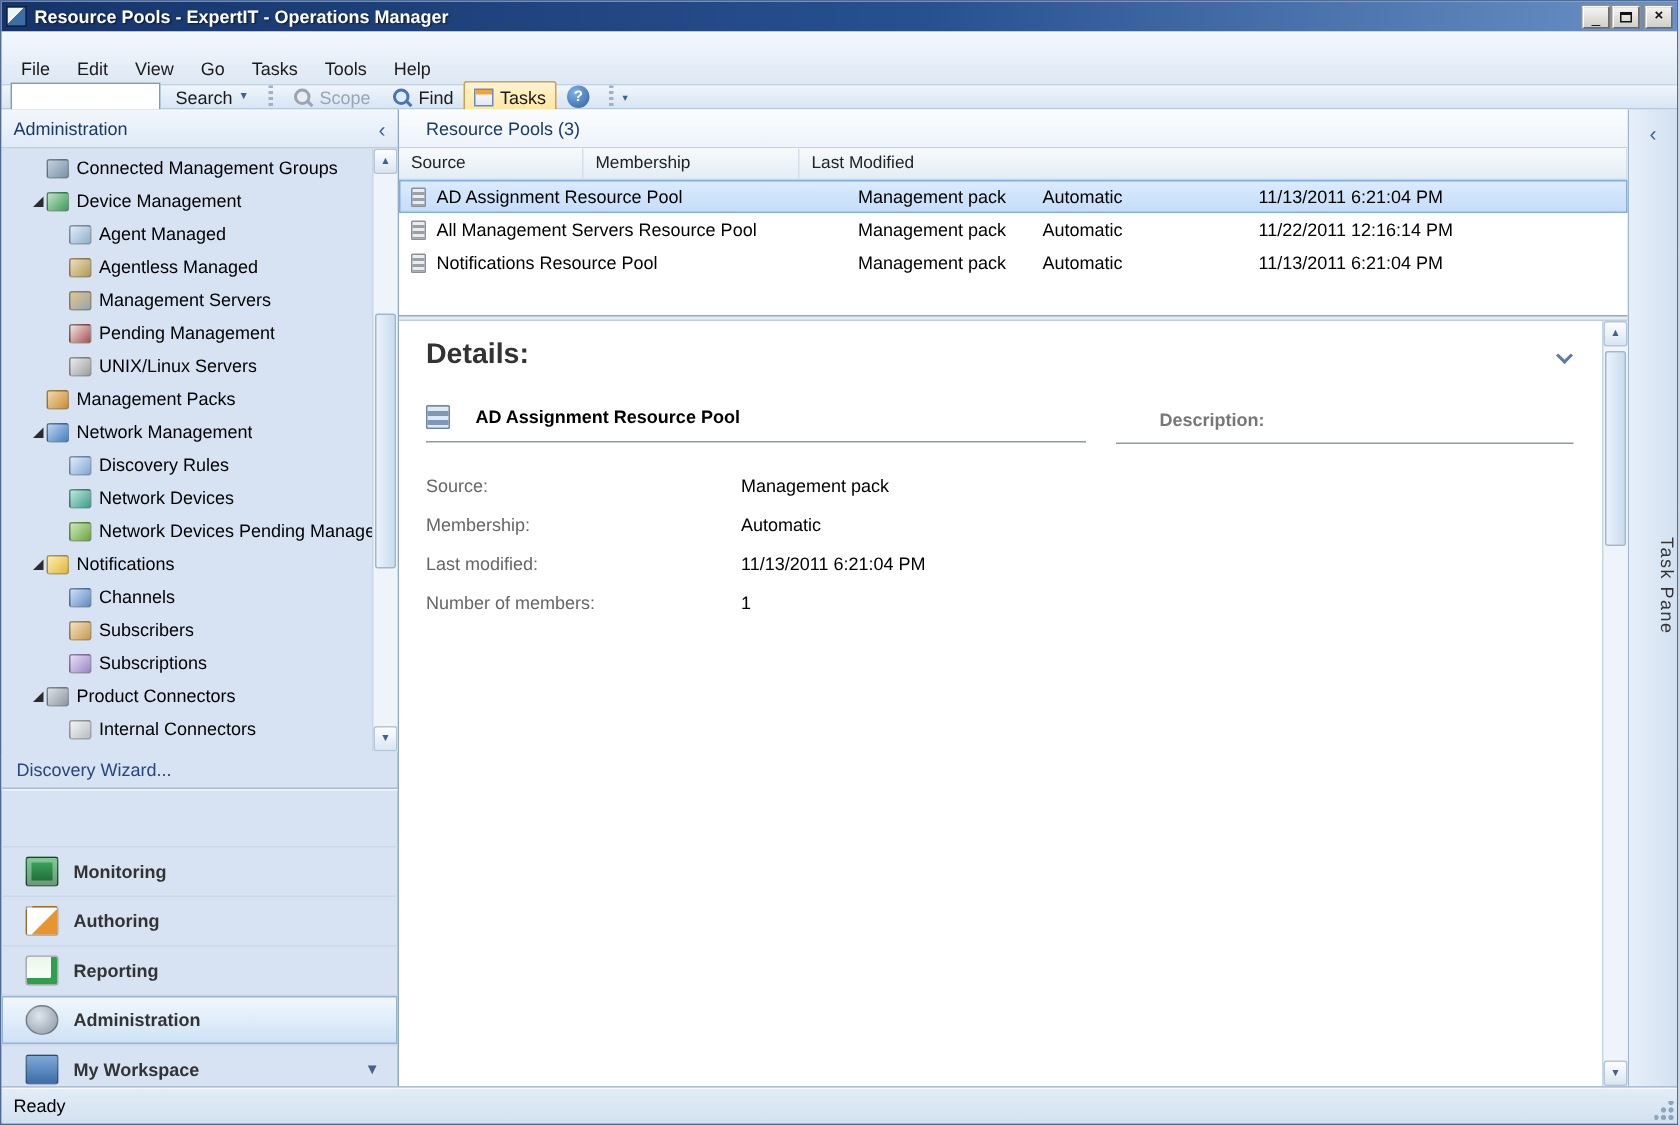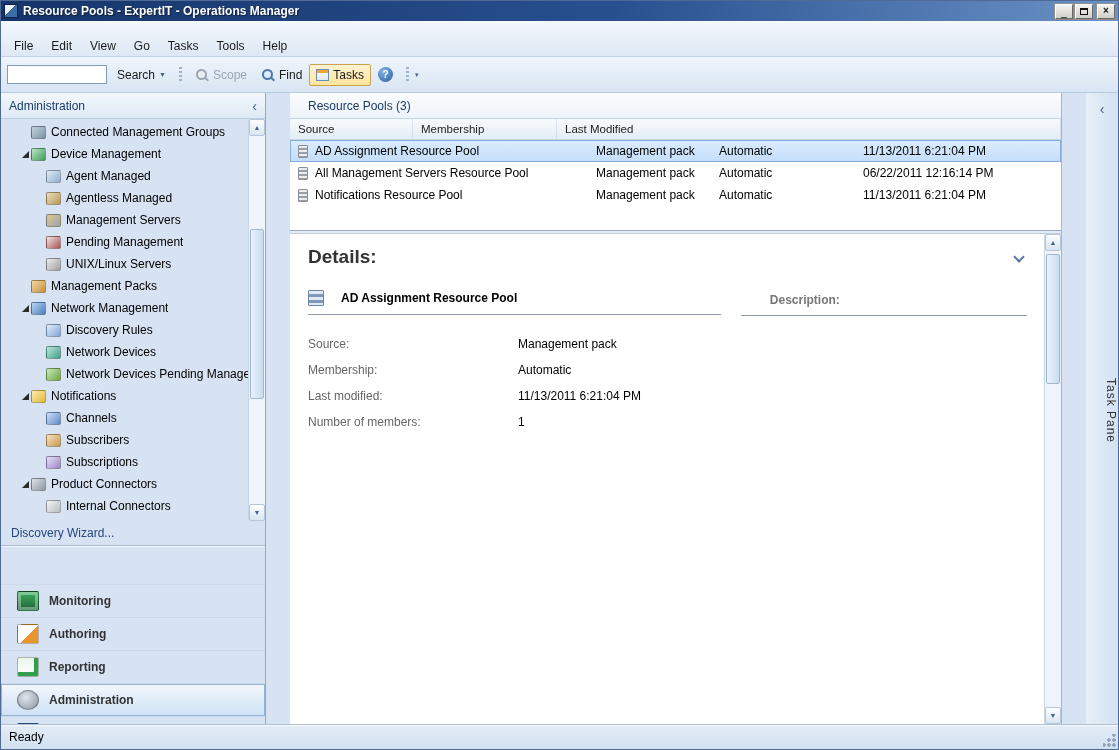--- a/index.html
+++ b/index.html
@@ -13,38 +13,38 @@
   .wbtn { width:18px; height:15px; margin-left:2px; background:linear-gradient(#f4f3ef,#cfcec7); border:1px solid #fff; border-right-color:#6a6a6a; border-bottom-color:#6a6a6a; box-shadow:0 0 0 1px #8f8f8f; display:inline-flex; align-items:flex-end; justify-content:center; color:#111; font-size:10px; line-height:10px; cursor:default; }
   .wbtn.max { align-items:center; }
   .max-glyph { width:8px; height:7px; border:1px solid #111; border-top-width:2px; display:inline-block; }
   .wbtn.close { align-items:center; font-weight:bold; margin-left:4px; }
 
   
   .menubar { height:36px; background:linear-gradient(#f4f8fd,#dde8f4); border-bottom:1px solid #c3d3e5; display:flex; align-items:flex-end; padding-left:4px; flex:0 0 auto; }
   .menu-item { padding:3px 9px; color:#1a1a1a; }
 
   
-  .toolbar { height:36px; background:linear-gradient(#eff5fb,#d8e5f3); border-bottom:1px solid #b7c9dd; display:flex; align-items:center; padding:0 6px; flex:0 0 auto; }
+  .toolbar { height:16px; background:linear-gradient(#eff5fb,#d8e5f3); border-bottom:1px solid #b7c9dd; display:flex; align-items:center; padding:0 6px; flex:0 0 auto; }
   .search-input { width:100px; height:19px; border:1px solid #7f9db9; padding:1px 4px; font-size:12px; font-family:inherit; background:#fff; margin-right:3px; }
   .tbtn { display:inline-flex; align-items:center; gap:4px; padding:3px 6px; border:1px solid transparent; border-radius:2px; color:#1a1a1a; white-space:nowrap; }
   .tbtn.disabled { color:#9aa5b3; }
   .tbtn.toggled { background:linear-gradient(#fff4d2,#ffe49c); border-color:#cfa24a; }
   .caret { font-size:7px; color:#44618c; }
   .grip { width:3px; height:16px; margin:0 6px; background:repeating-linear-gradient(to bottom,#9fb2ca 0 2px,transparent 2px 4px); }
   .mag { position:relative; width:14px; height:14px; display:inline-block; }
   .mag::before { content:""; position:absolute; left:1px; top:1px; width:7px; height:7px; border:2px solid #4a76ad; border-radius:50%; background:#dcecfa; }
   .mag::after { content:""; position:absolute; width:5px; height:2px; background:#4a76ad; transform:rotate(45deg); left:9px; top:10px; }
   .mag.gray::before { border-color:#9aa5b1; background:#e9edf1; }
   .mag.gray::after { background:#9aa5b1; }
   .tasks-ic { width:13px; height:12px; border:1px solid #6b8db5; background:linear-gradient(#fff,#dce9f6); position:relative; display:inline-block; }
   .tasks-ic::before { content:""; position:absolute; left:0; right:0; top:0; height:3px; background:#f0a23c; }
   .help-ic { width:15px; height:15px; border-radius:50%; background:radial-gradient(circle at 35% 30%,#7fb2e8,#2d5f9e); color:#fff; font-weight:bold; font-size:10px; display:inline-flex; align-items:center; justify-content:center; }
 
   
-  .main { flex:1; display:flex; min-height:0;gap:24px; }
+  .main { flex:1; display:flex; min-height:0; }
 
   
   .sidebar { width:265px; flex:0 0 265px; background:#d7e3f2; border-right:1px solid #8fa8c8; display:flex; flex-direction:column; min-height:0; }
   .pane-header { height:26px; flex:0 0 26px; background:linear-gradient(#f2f7fc,#dfeaf6); border-bottom:1px solid #bccde0; color:#1a3a68; display:flex; align-items:center; justify-content:space-between; padding:0 8px; }
   .chev-left { color:#44618c; font-size:14px; line-height:12px; }
   .tree { flex:0 0 402px; position:relative; overflow:hidden; padding-top:2px; background:#d7e3f2; }
   .tree-inner { margin-right:17px; overflow:hidden; }
   .trow { height:22px; display:flex; align-items:center; white-space:nowrap; overflow:hidden; }
   .trow.lv0 { padding-left:18px; }
   .trow.lv1 { padding-left:45px; }
@@ -349,21 +349,21 @@
           <span class="cell col-member">Automatic</span>
           <span class="cell col-last">11/13/2011 6:21:04 PM</span>
         </div>
         <div class="row">
           <span class="cell col-name">
             <span class="pool-ic"></span>
             <span>All Management Servers Resource Pool</span>
           </span>
           <span class="cell col-source">Management pack</span>
           <span class="cell col-member">Automatic</span>
-          <span class="cell col-last">06/22/2011 12:16:14 PM</span>
+          <span class="cell col-last">11/22/2011 12:16:14 PM</span>
         </div>
         <div class="row">
           <span class="cell col-name">
             <span class="pool-ic"></span>
             <span>Notifications Resource Pool</span>
           </span>
           <span class="cell col-source">Management pack</span>
           <span class="cell col-member">Automatic</span>
           <span class="cell col-last">11/13/2011 6:21:04 PM</span>
         </div>

